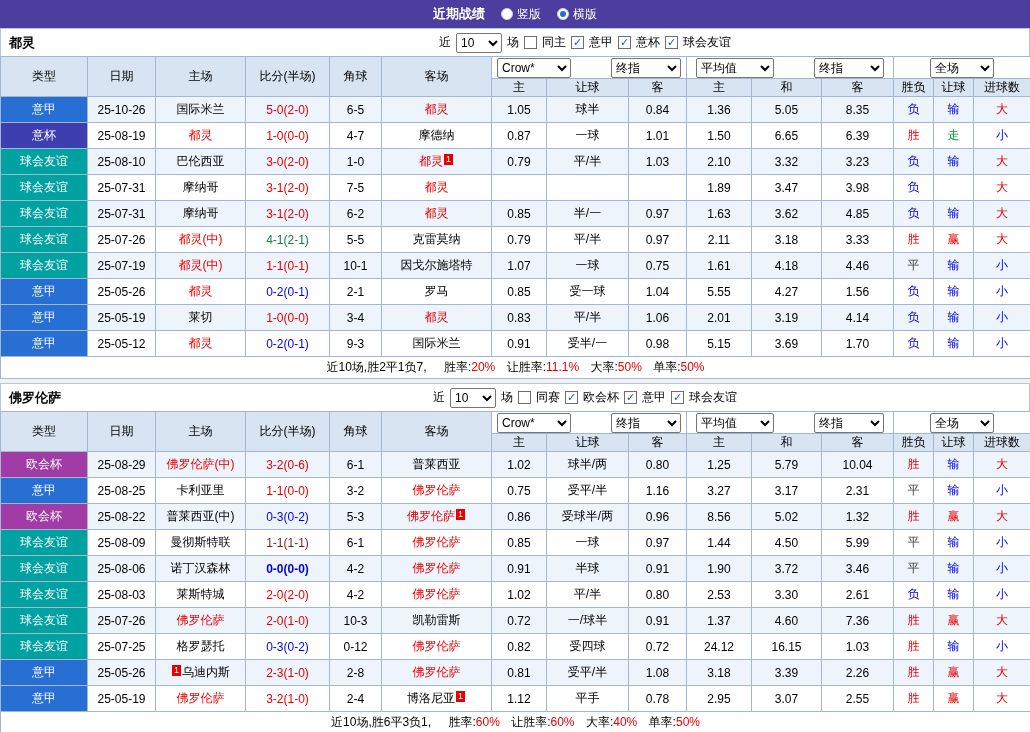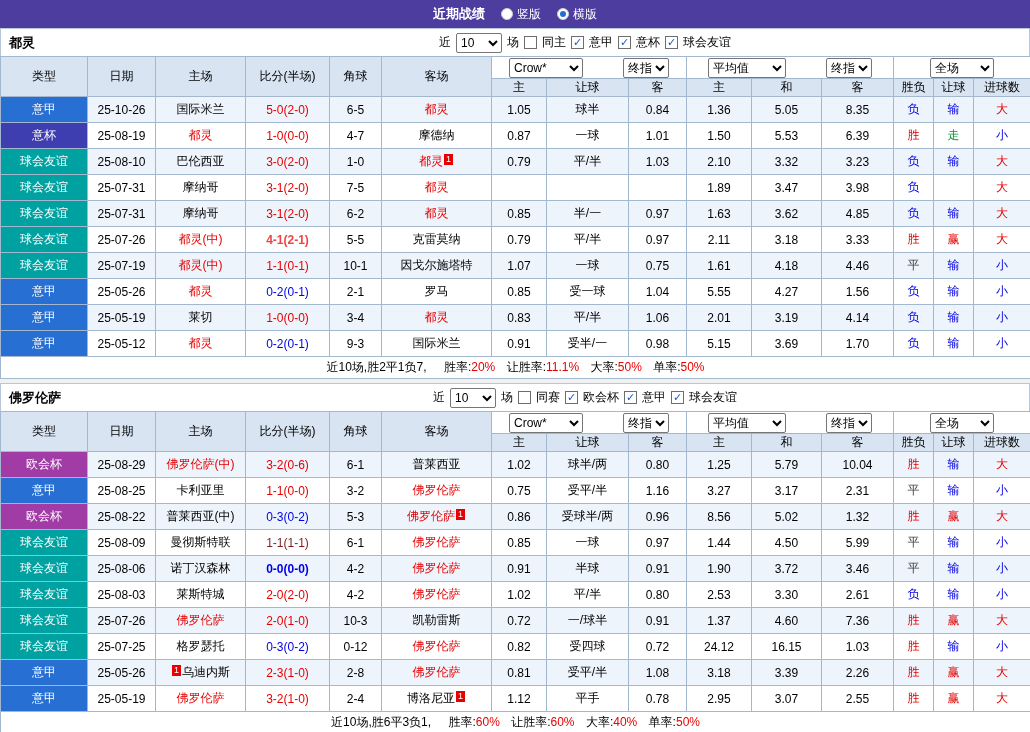--- a/index.html
+++ b/index.html
@@ -52,21 +52,21 @@
     display: inline-flex; align-items: center; justify-content: center;
     font-size: 11px; line-height: 1; color: #1a56c4;
   }
   .cb.on::after { content: "\2713"; font-weight: bold; }
   select {
     font-family: inherit; font-size: 12px; height: 20px;
     border: 1px solid #767676; background: #fff; border-radius: 2px;
   }
   .sel-count { width: 46px; }
   .sel-crow { width: 74px; }
-  .sel-final { width: 46px; margin-left: 32px; }
+  .sel-final { width: 70px; margin-left: 32px; }
   .sel-avg { width: 78px; }
   .sel-full { width: 64px; }
   
   table { border-collapse: collapse; table-layout: fixed; width: 1030px; }
   th, td {
     border: 1px solid #a3b7cf;
     text-align: center; padding: 0;
     overflow: hidden; white-space: nowrap;
   }
   thead th { background: #d8e4f2; font-weight: normal; }
@@ -199,21 +199,21 @@
           <td class="type" style="background: rgb(62, 62, 176);">意杯</td>
           <td>25-08-19</td>
           <td><span style="color: rgb(230, 0, 0);">都灵</span></td>
           <td style="color: rgb(230, 0, 0);">1-0(0-0)</td>
           <td>4-7</td>
           <td><span>摩德纳</span></td>
           <td>0.87</td>
           <td>一球</td>
           <td>1.01</td>
           <td>1.50</td>
-          <td>5.53</td>
+          <td>6.65</td>
           <td>6.39</td>
           <td style="color: rgb(230, 0, 0);">胜</td>
           <td style="color: rgb(0, 153, 51);">走</td>
           <td style="color: rgb(0, 0, 230);">小</td>
         </tr>
         <tr class="odd">
           <td class="type" style="background: rgb(0, 161, 161);">球会友谊</td>
           <td>25-08-10</td>
           <td><span>巴伦西亚</span></td>
           <td style="color: rgb(230, 0, 0);">3-0(2-0)</td>
@@ -260,21 +260,21 @@
           <td>3.62</td>
           <td>4.85</td>
           <td style="color: rgb(0, 0, 230);">负</td>
           <td style="color: rgb(0, 0, 230);">输</td>
           <td style="color: rgb(230, 0, 0);">大</td>
         </tr>
         <tr class="even">
           <td class="type" style="background: rgb(0, 161, 161);">球会友谊</td>
           <td>25-07-26</td>
           <td><span style="color: rgb(230, 0, 0);">都灵(中)</span></td>
-          <td style="color: #ef4444; font-weight: bold;">4-1(2-1)</td>
+          <td style="color: #15803d;">4-1(2-1)</td>
           <td>5-5</td>
           <td><span>克雷莫纳</span></td>
           <td>0.79</td>
           <td>平/半</td>
           <td>0.97</td>
           <td>2.11</td>
           <td>3.18</td>
           <td>3.33</td>
           <td style="color: rgb(230, 0, 0);">胜</td>
           <td style="color: rgb(230, 0, 0);">赢</td>

